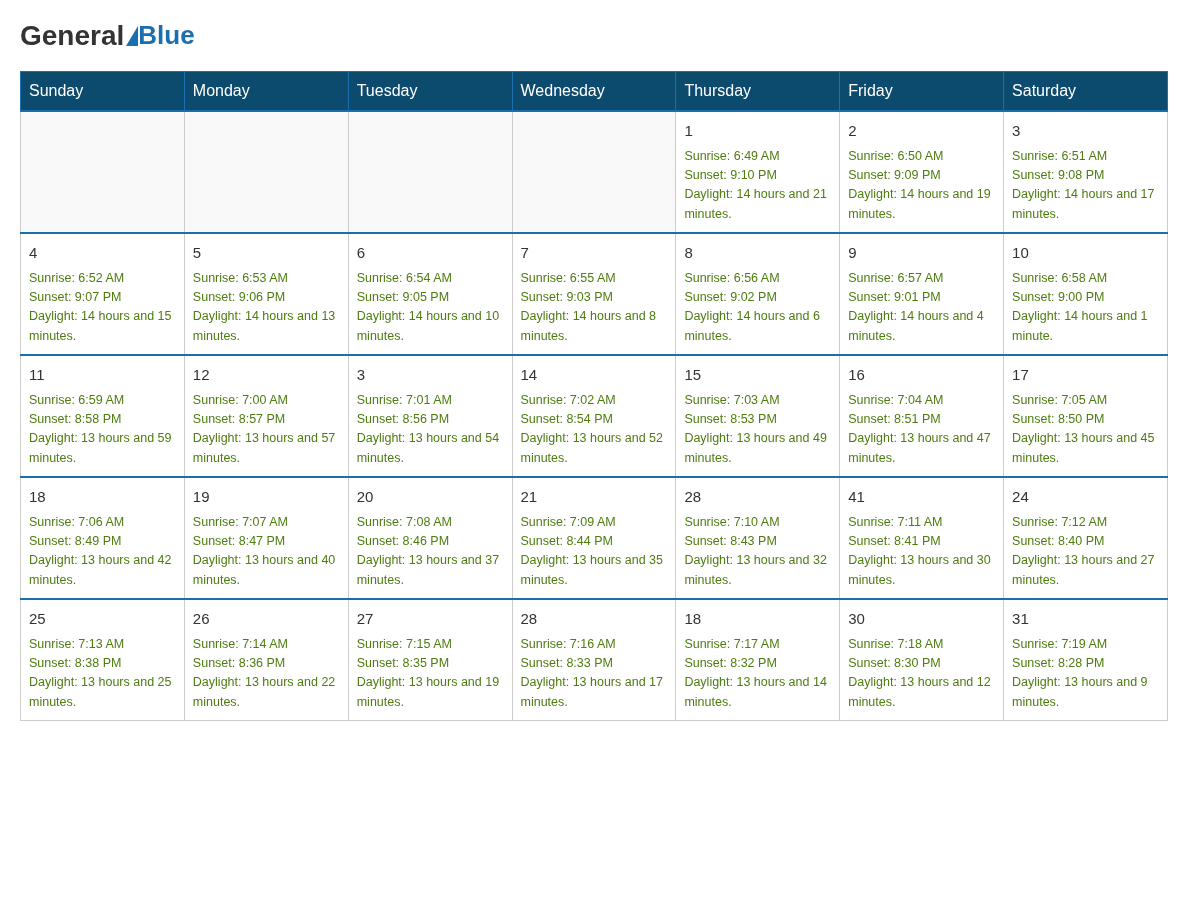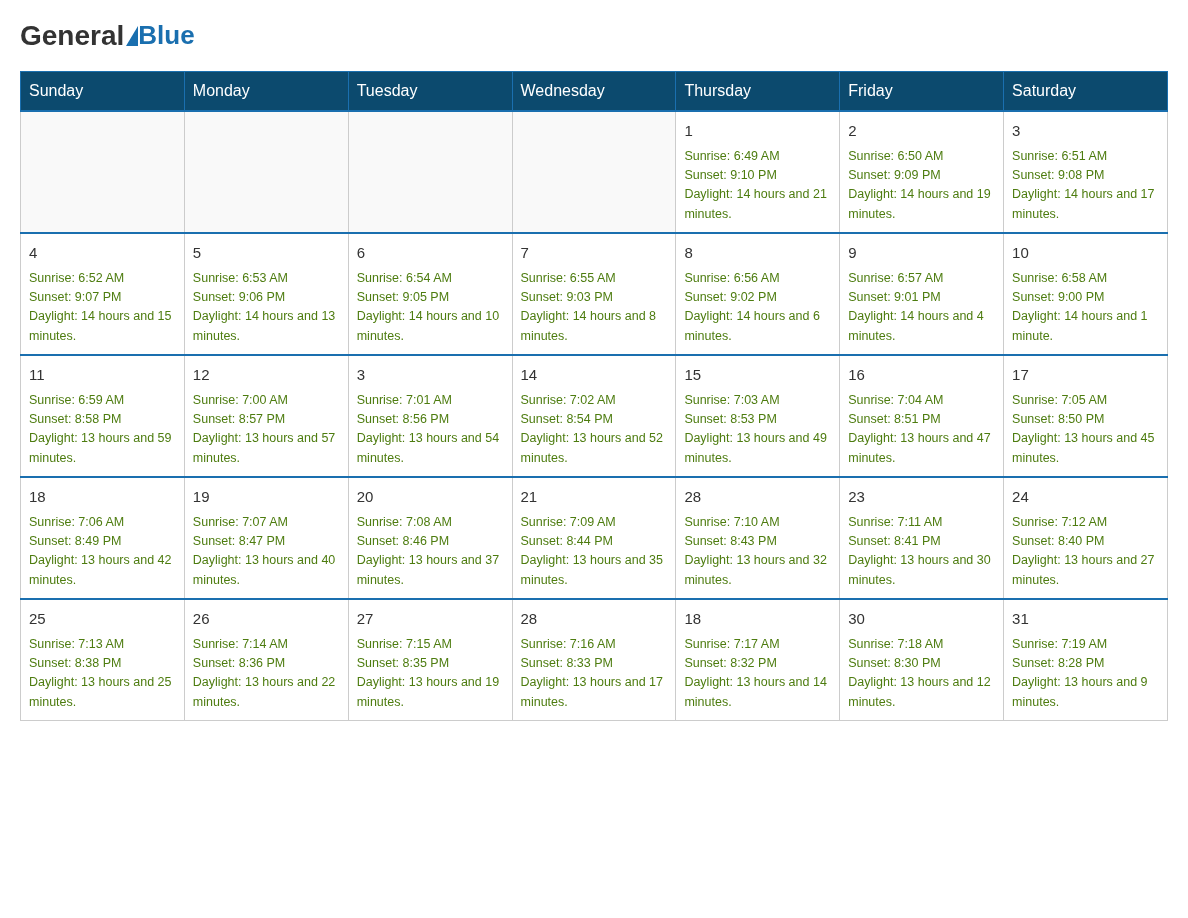--- a/index.html
+++ b/index.html
@@ -220,21 +220,21 @@
         </td>
         <td>
           <span class="day-number">21</span>
           <div class="day-info">Sunrise: 7:09 AM<br>Sunset: 8:44 PM<br>Daylight: 13 hours and 35 minutes.</div>
         </td>
         <td>
           <span class="day-number">28</span>
           <div class="day-info">Sunrise: 7:10 AM<br>Sunset: 8:43 PM<br>Daylight: 13 hours and 32 minutes.</div>
         </td>
         <td>
-          <span class="day-number">23</span>
+          <span class="day-number">41</span>
           <div class="day-info">Sunrise: 7:11 AM<br>Sunset: 8:41 PM<br>Daylight: 13 hours and 30 minutes.</div>
         </td>
         <td>
           <span class="day-number">24</span>
           <div class="day-info">Sunrise: 7:12 AM<br>Sunset: 8:40 PM<br>Daylight: 13 hours and 27 minutes.</div>
         </td>
       </tr>
       <tr>
         <td>
           <span class="day-number">25</span>

